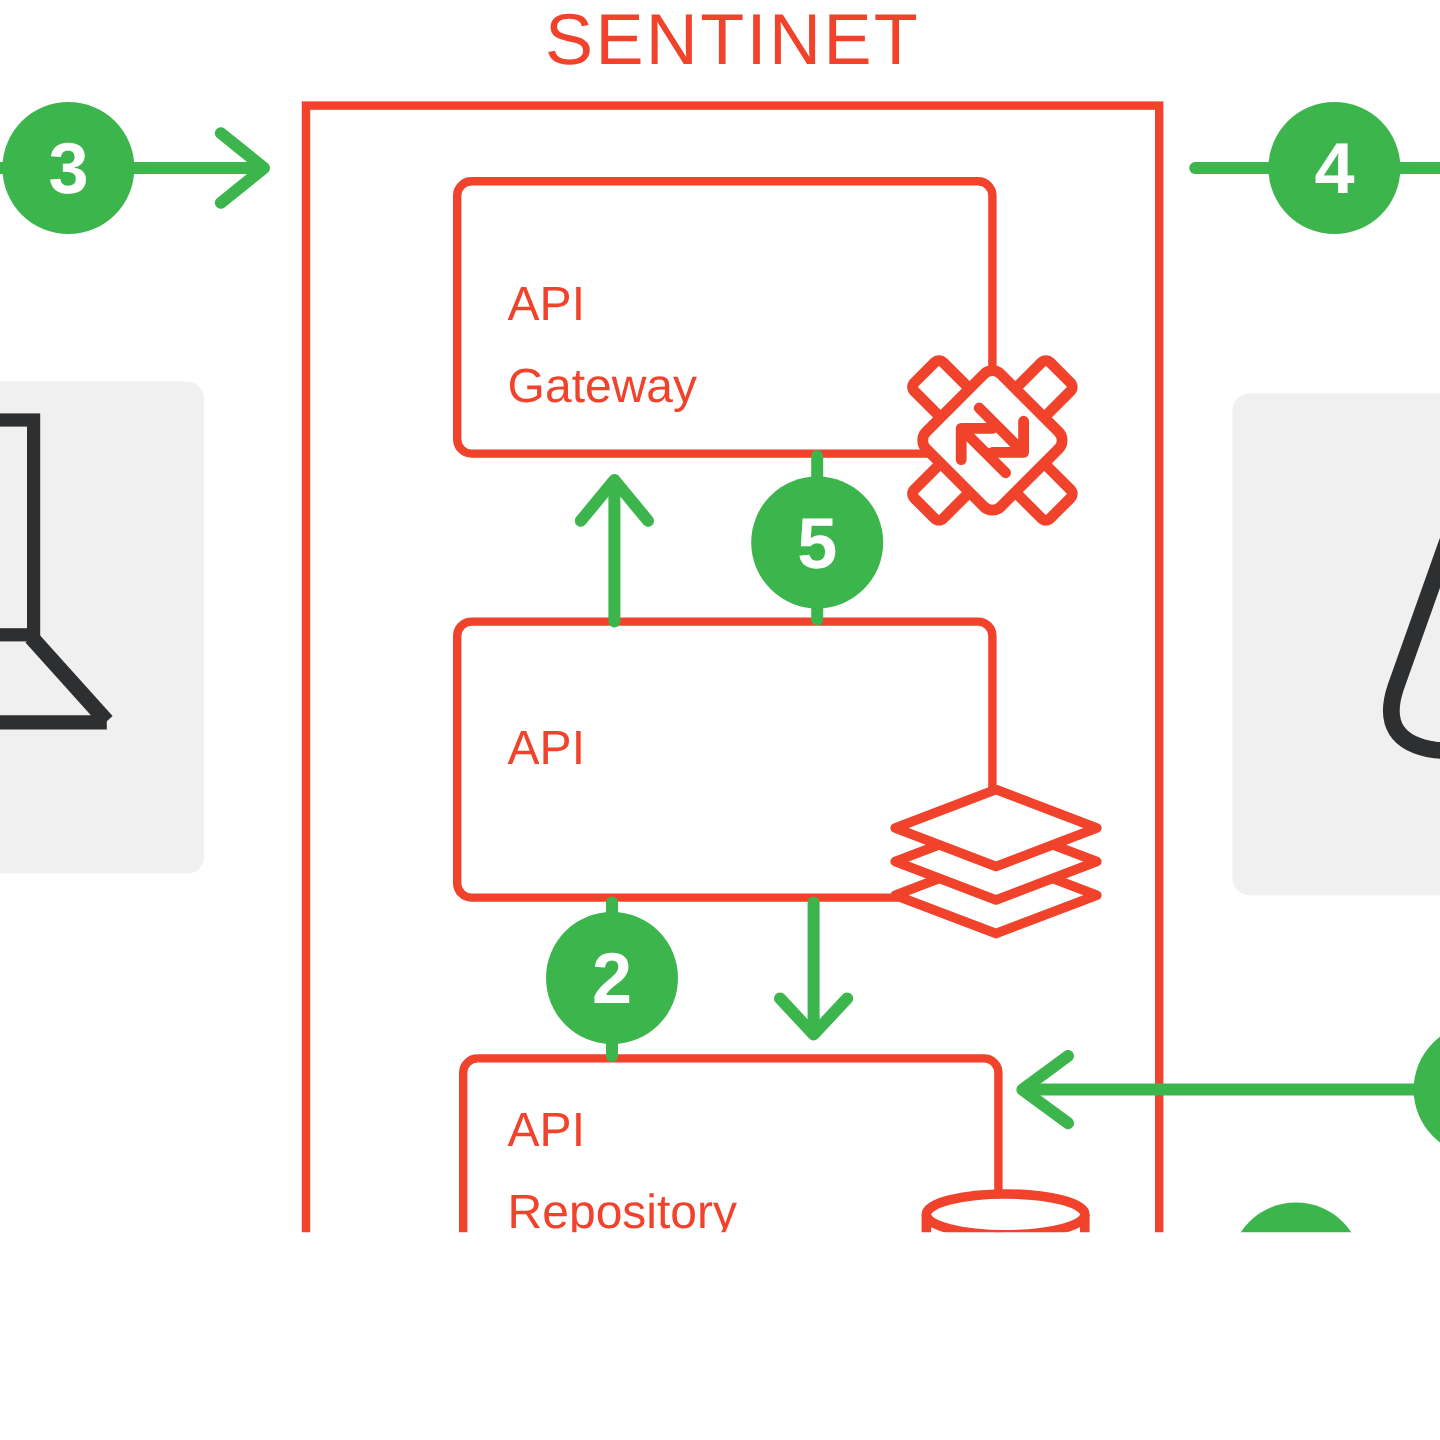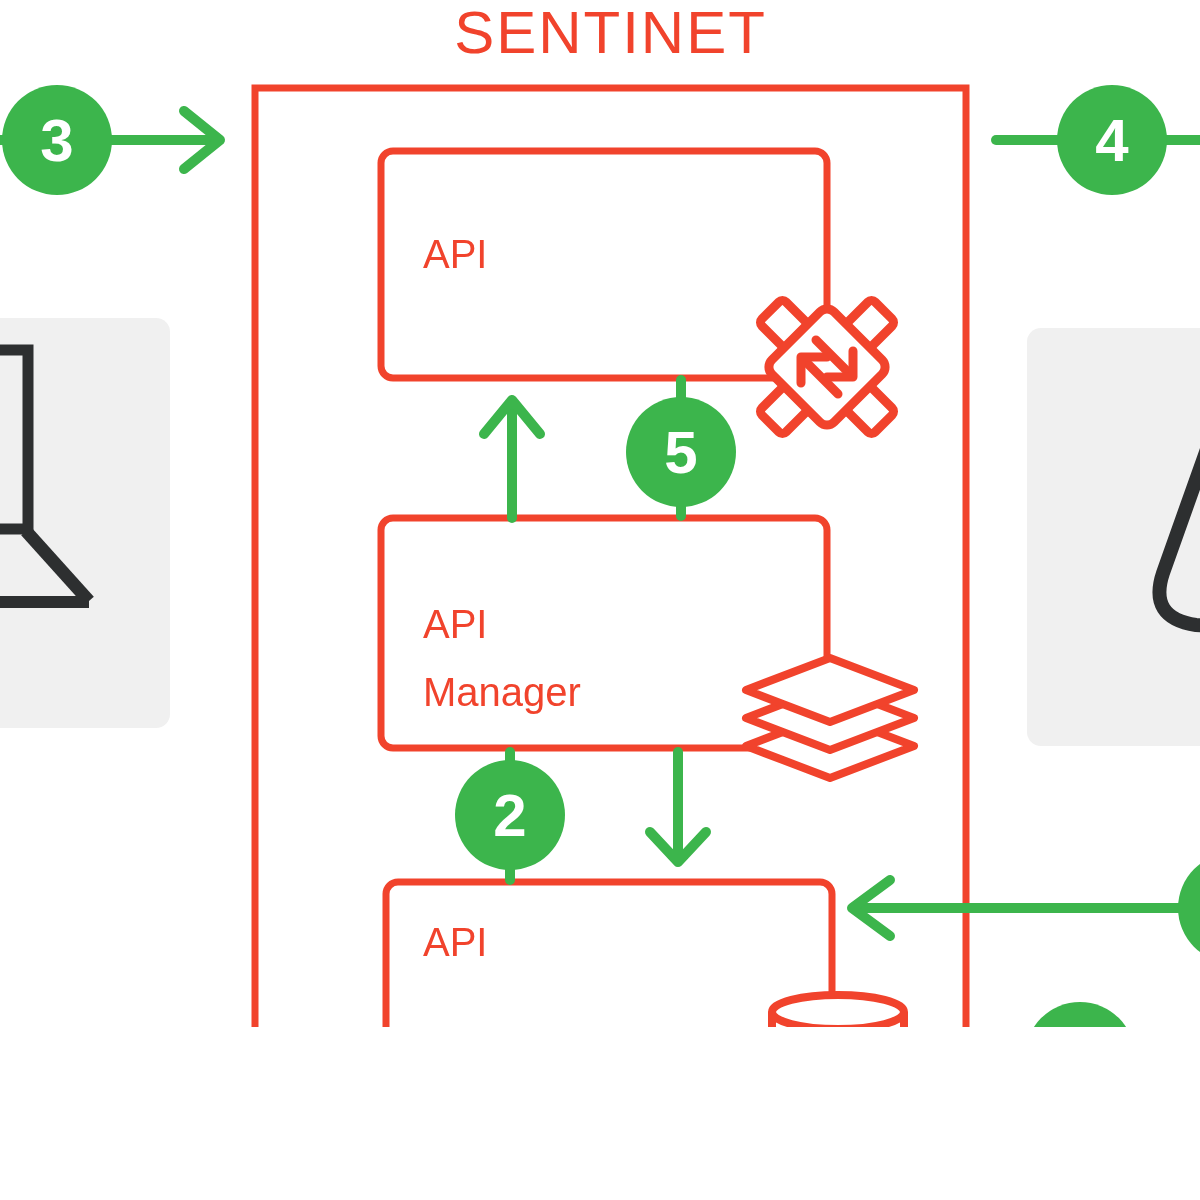--- a/index.html
+++ b/index.html
@@ -112,25 +112,25 @@
         <path d="M904,1012 V1115"></path>
         <path d="M772,1042 A66,17 0 0 0 904,1042"></path>
         <path d="M772,1078 A66,17 0 0 0 904,1078"></path>
         <path d="M772,1115 A66,17 0 0 0 904,1115"></path>
       </g>
     </g>
   </svg>
 
   <div id="diagram-title">SENTINET</div>
 
-  <div class="box-label" style="left:423px;top:220px;"><span>API</span><br></div>
+  <div class="box-label" style="left:423px;top:220px;"><span>API</span><br><span>Gateway</span></div>
 
-  <div class="box-label" style="left:423px;top:590px;"><span>API</span><br><span>Manager</span></div>
+  <div class="box-label" style="left:423px;top:590px;"><span>API</span><br></div>
 
-  <div class="box-label" style="left:423px;top:908px;"><span>API</span><br></div>
+  <div class="box-label" style="left:423px;top:908px;"><span>API</span><br><span>Repository</span></div>
 
   <div class="badge" style="left:2px;top:85px;">3</div>
   <div class="badge" style="left:1057px;top:85px;">4</div>
   <div class="badge" style="left:626px;top:397px;">5</div>
   <div class="badge" style="left:455px;top:760px;">2</div>
   <div class="badge" style="left:1025px;top:1002px;">6</div>
   <div class="badge" style="left:1178px;top:853px;"></div>
 
 </div>
 

